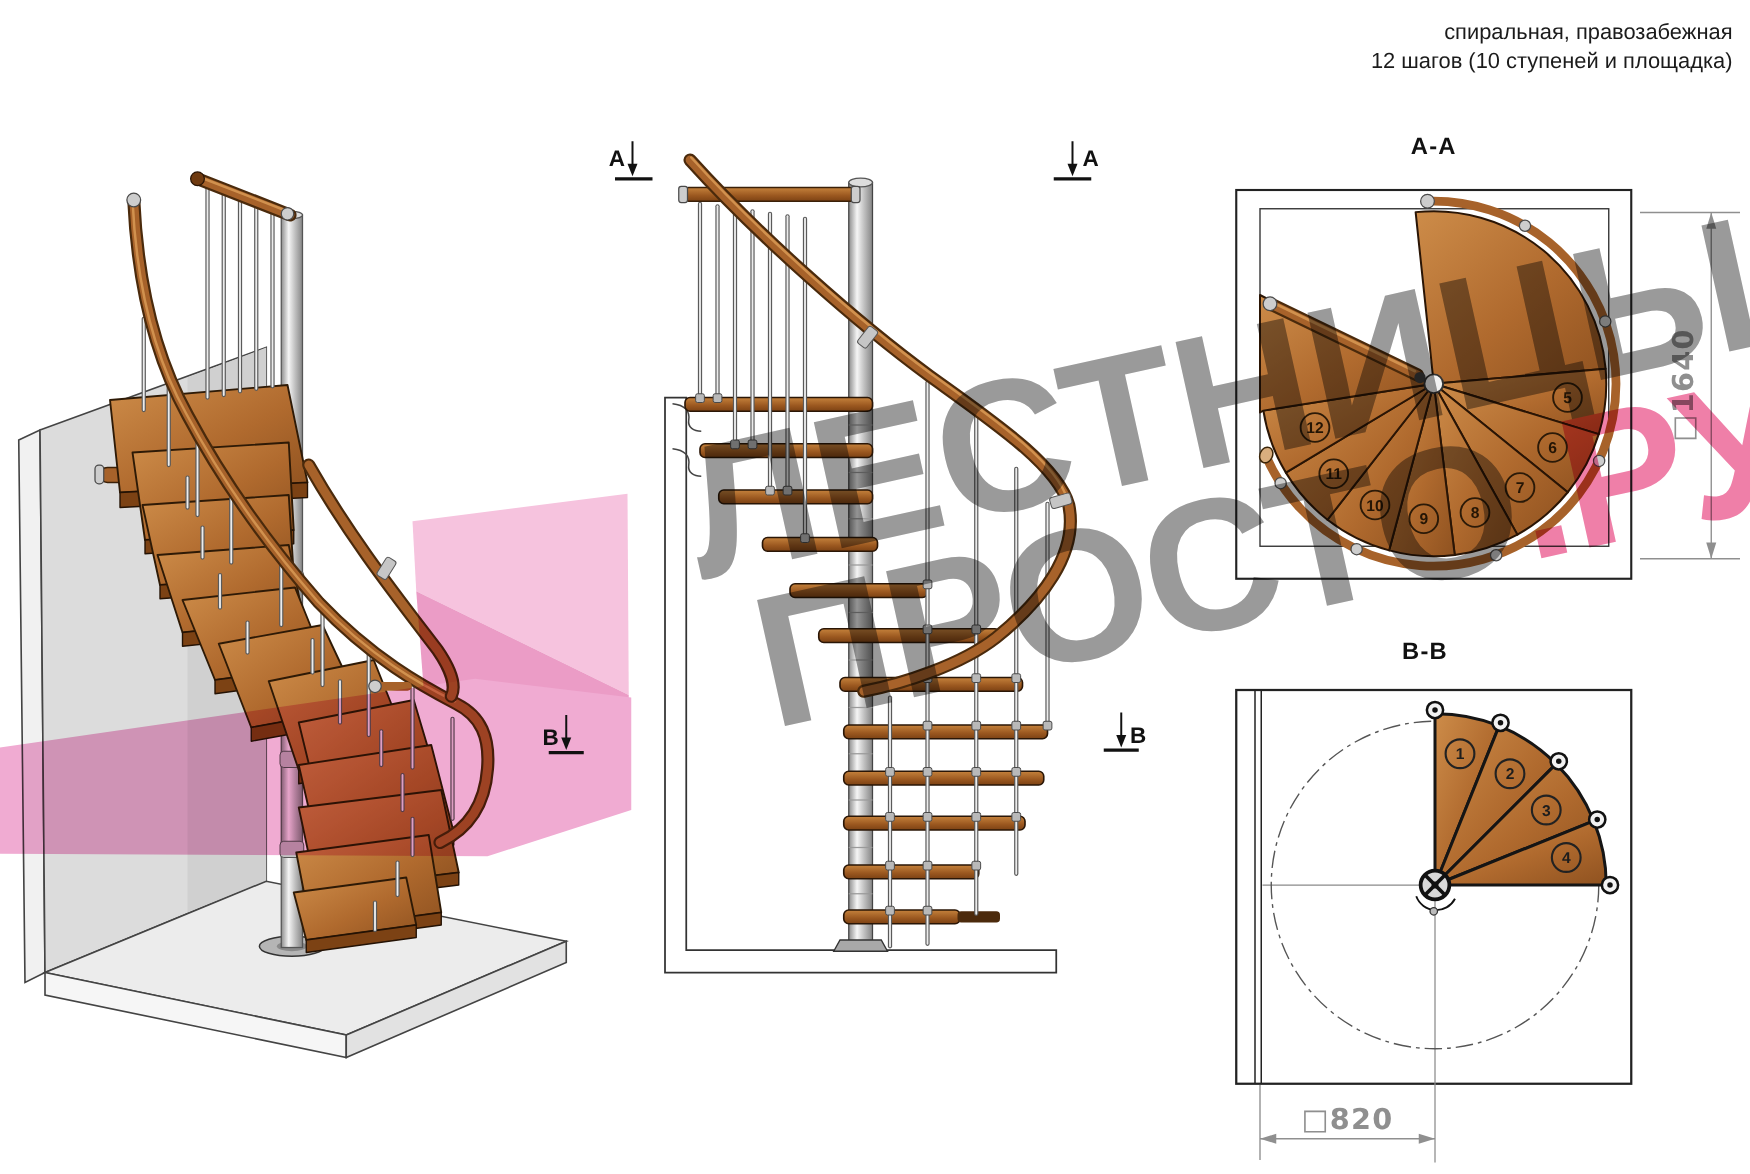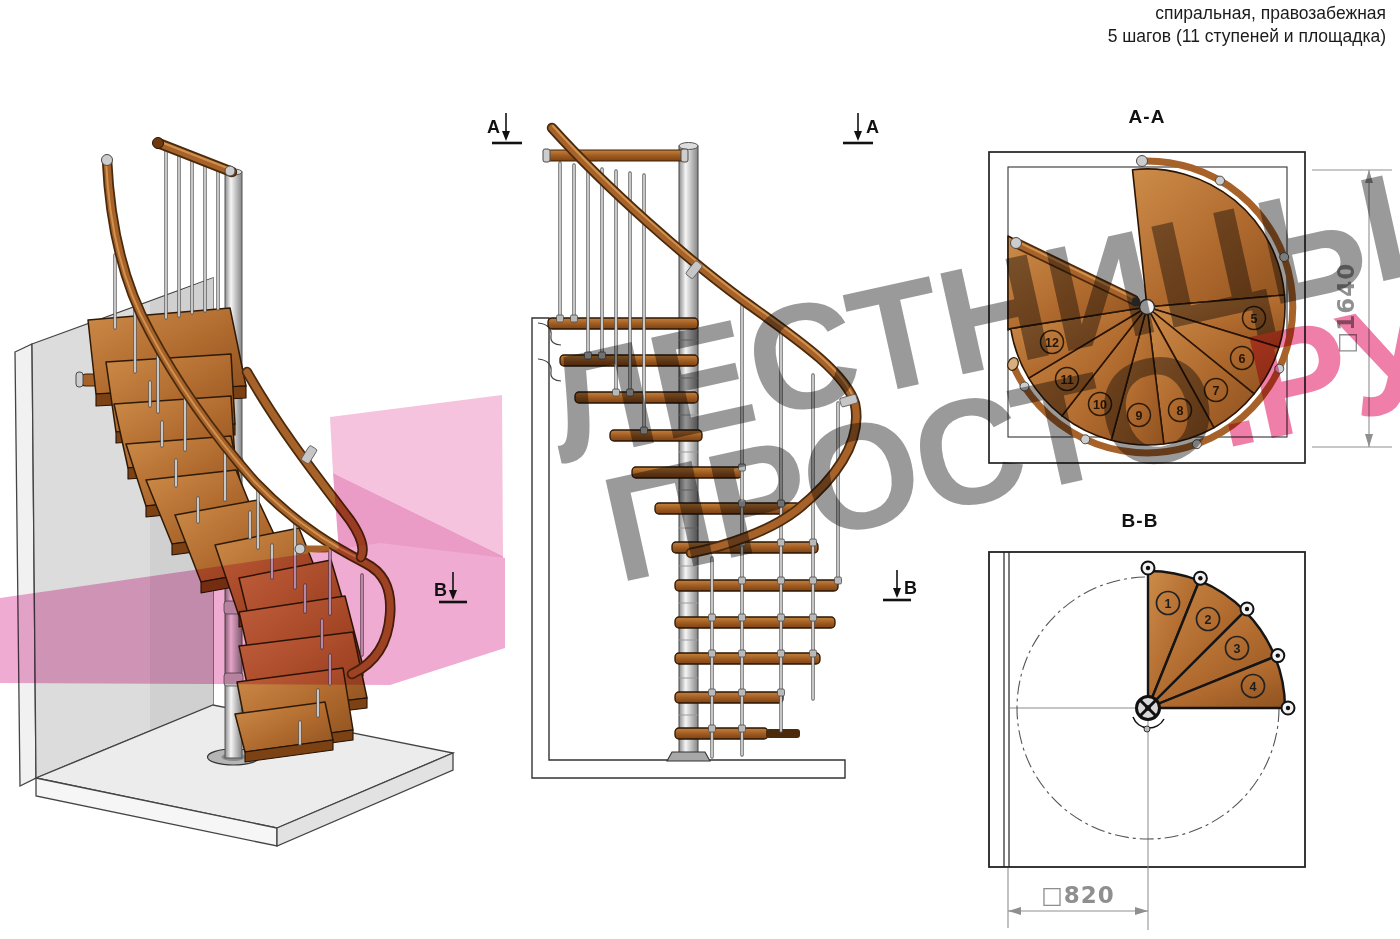--- a/index.html
+++ b/index.html
@@ -1,18 +1,18 @@
 <!DOCTYPE html>
 <html><head>
 <meta charset="utf-8">
 <style>
   html,body{margin:0;padding:0;background:#fff}
   .canvas{position:relative;width:1400px;height:939px;background:#fff;overflow:hidden;
           font-family:"Liberation Sans",sans-serif}
-  .hdr{position:absolute;top:2px;right:14px;text-align:right;font-size:17.5px;
+  .hdr{position:absolute;top:14px;right:14px;text-align:right;font-size:17.5px;
        line-height:23px;color:#1b1b1b}
   .wm{position:absolute;left:528px;top:352px;transform:rotate(-12.5deg);transform-origin:0 0;
       mix-blend-mode:multiply;color:#9a9a9a;font-weight:bold;font-size:150px;line-height:.86;
       letter-spacing:0;white-space:nowrap;pointer-events:none;
       font-family:"Liberation Sans",sans-serif}
   .wm .l1{margin-left:8px}
   .wm .l2{margin-left:38px;letter-spacing:-2px}
   .wm .pink{color:#ef7fa8}
   svg{position:absolute;left:0;top:0}
   .thin{stroke:#8a8a8a;stroke-width:1;fill:none}
@@ -497,16 +497,16 @@
   </g>
 </svg>
 
   <div class="wm">
     <div class="l1">ЛЕСТНИЦЫ</div>
     <div class="l2"><span>ПРОСТО</span><span class="pink">.РУ</span></div>
   </div>
 
   <div class="hdr">
     <div>спиральная, правозабежная</div>
-    <div>5 шагов (11 ступеней и площадка)</div>
+    <div>12 шагов (10 ступеней и площадка)</div>
   </div>
 
 </div>
 
 </body></html>

